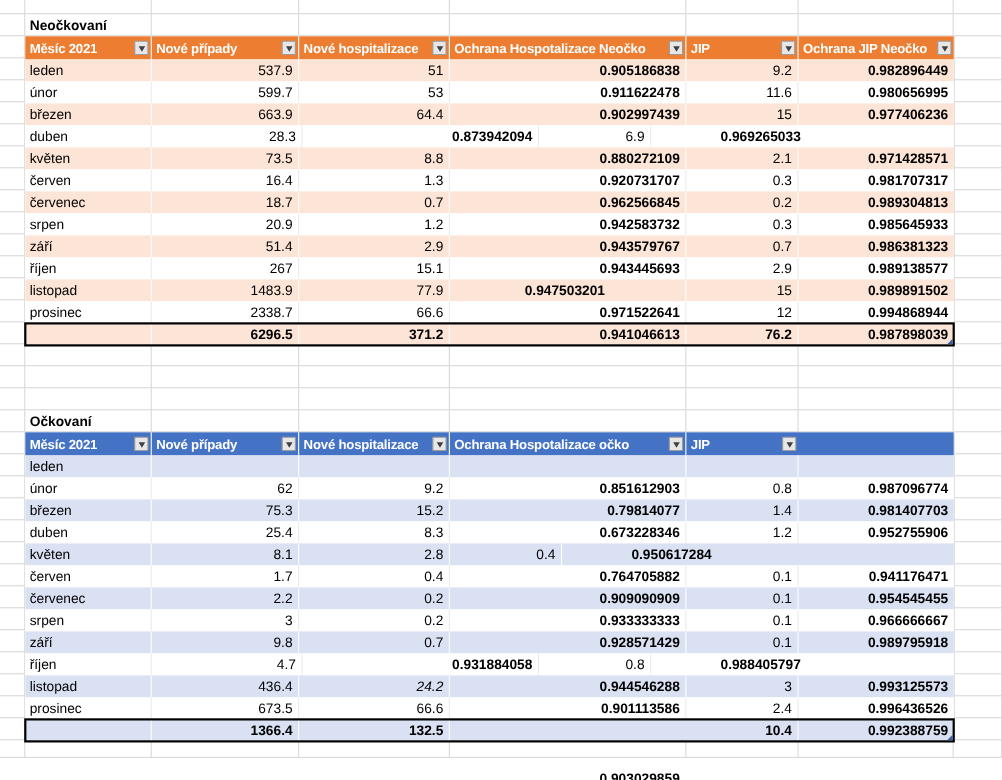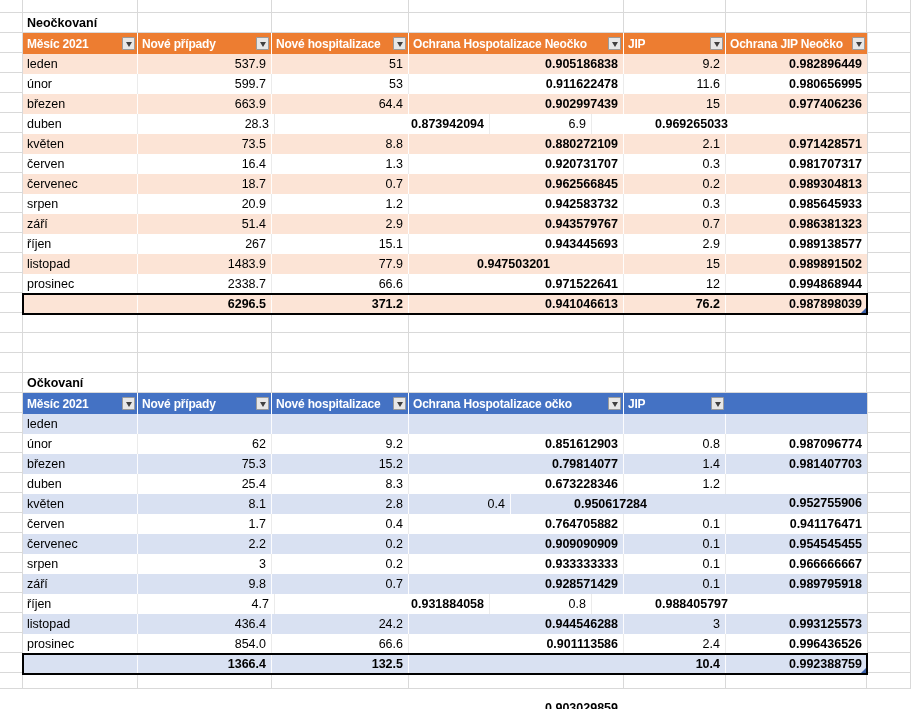--- a/index.html
+++ b/index.html
@@ -633,21 +633,21 @@
         <div class="x-td num bold" style="width: 215px;">0.79814077</div>
         <div class="x-td num" style="width: 102px;">1.4</div>
         <div class="x-td num bold" style="width: 141px;">0.981407703</div>
       </div>
       <div class="x-row">
         <div class="x-td left" style="width: 115px;">duben</div>
         <div class="x-td num" style="width: 134px;">25.4</div>
         <div class="x-td num" style="width: 137px;">8.3</div>
         <div class="x-td num bold" style="width: 215px;">0.673228346</div>
         <div class="x-td num" style="width: 102px;">1.2</div>
-        <div class="x-td num bold" style="width: 141px; margin-top: 19px;">0.952755906</div>
+        <div class="x-td num bold" style="width: 141px;">0.952755906</div>
       </div>
       <div class="x-row band">
         <div class="x-td left" style="width: 115px;">květen</div>
         <div class="x-td num" style="width: 134px;">8.1</div>
         <div class="x-td num" style="width: 137px;">2.8</div>
         <div class="x-td num" style="width: 102px;">0.4</div>
         <div class="x-td num bold" style="width: 141px;">0.950617284</div>
       </div>
       <div class="x-row">
         <div class="x-td left" style="width: 115px;">červen</div>
@@ -684,28 +684,28 @@
       <div class="x-row">
         <div class="x-td left" style="width: 115px;">říjen</div>
         <div class="x-td num" style="width: 137px;">4.7</div>
         <div class="x-td num bold" style="width: 215px;">0.931884058</div>
         <div class="x-td num" style="width: 102px;">0.8</div>
         <div class="x-td num bold" style="width: 141px;">0.988405797</div>
       </div>
       <div class="x-row band">
         <div class="x-td left" style="width: 115px;">listopad</div>
         <div class="x-td num" style="width: 134px;">436.4</div>
-        <div class="x-td num" style="width: 137px;">24.2</div>
+        <div class="x-td num" style="width: 137px; font-style: italic;">24.2</div>
         <div class="x-td num bold" style="width: 215px;">0.944546288</div>
         <div class="x-td num" style="width: 102px;">3</div>
         <div class="x-td num bold" style="width: 141px;">0.993125573</div>
       </div>
       <div class="x-row">
         <div class="x-td left" style="width: 115px;">prosinec</div>
-        <div class="x-td num" style="width: 134px;">854.0</div>
+        <div class="x-td num" style="width: 134px;">673.5</div>
         <div class="x-td num" style="width: 137px;">66.6</div>
         <div class="x-td num bold" style="width: 215px;">0.901113586</div>
         <div class="x-td num" style="width: 102px;">2.4</div>
         <div class="x-td num bold" style="width: 141px;">0.996436526</div>
       </div>
       <div class="x-row band total">
         <div class="x-td left" style="width: 115px;"></div>
         <div class="x-td num" style="width: 134px;">1366.4</div>
         <div class="x-td num" style="width: 137px;">132.5</div>
         <div class="x-td num" style="width: 215px; margin-top: 44px;">0.903029859</div>

